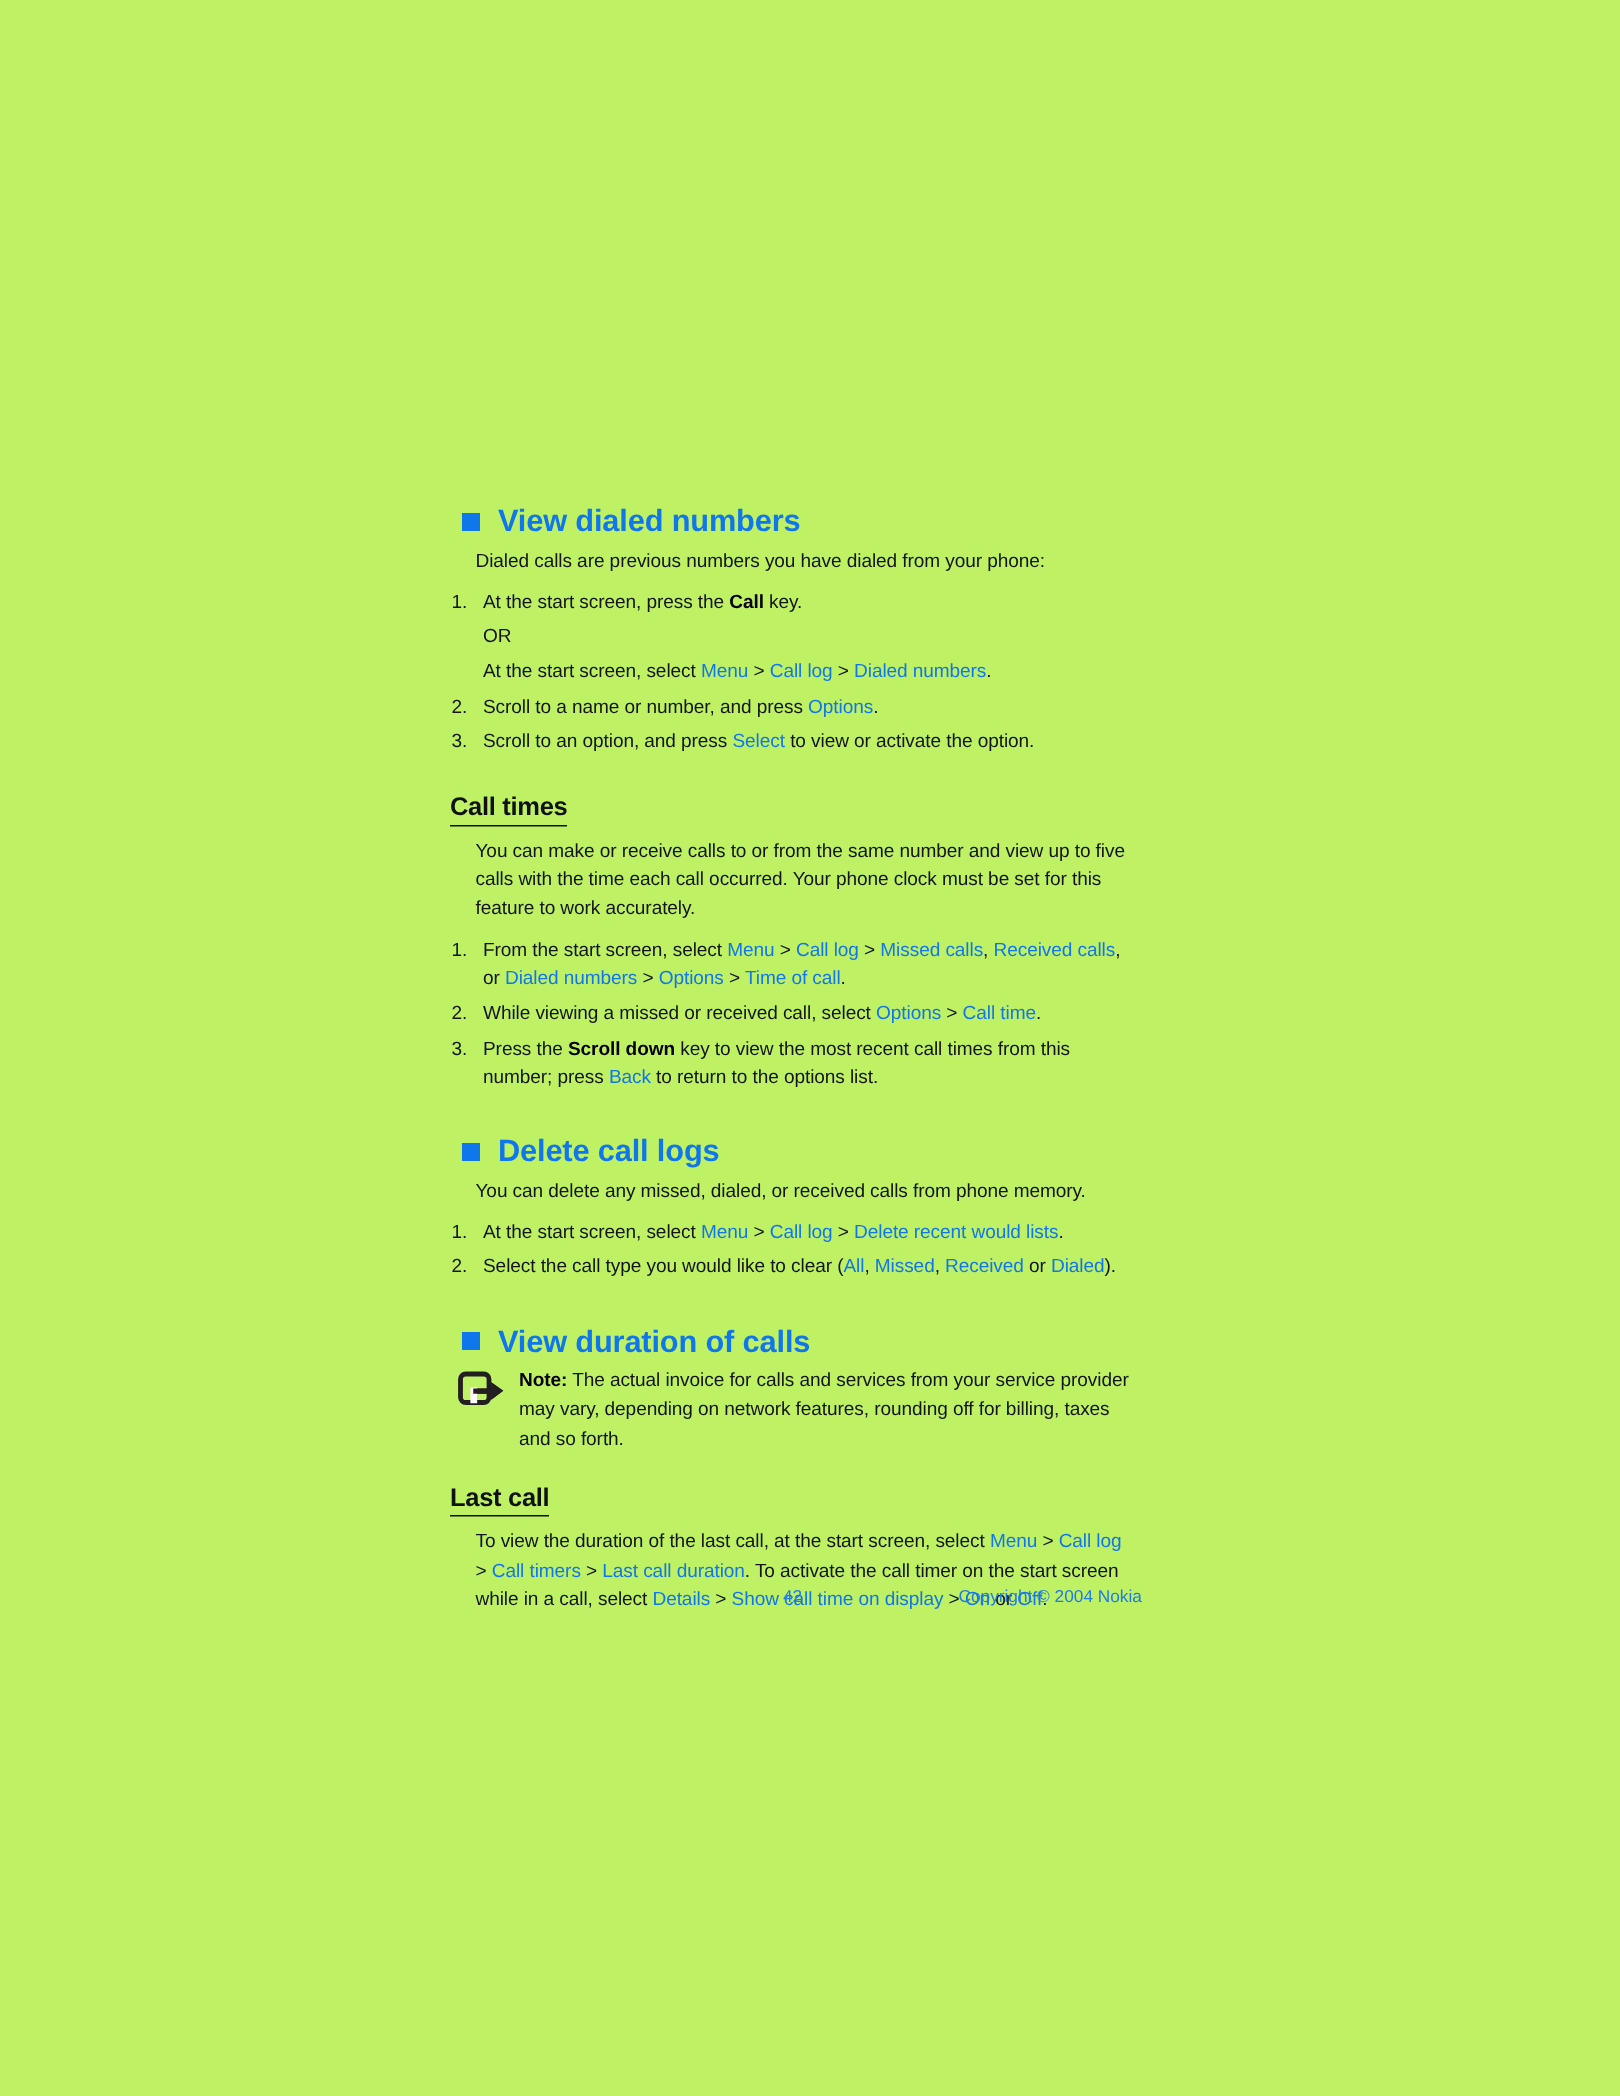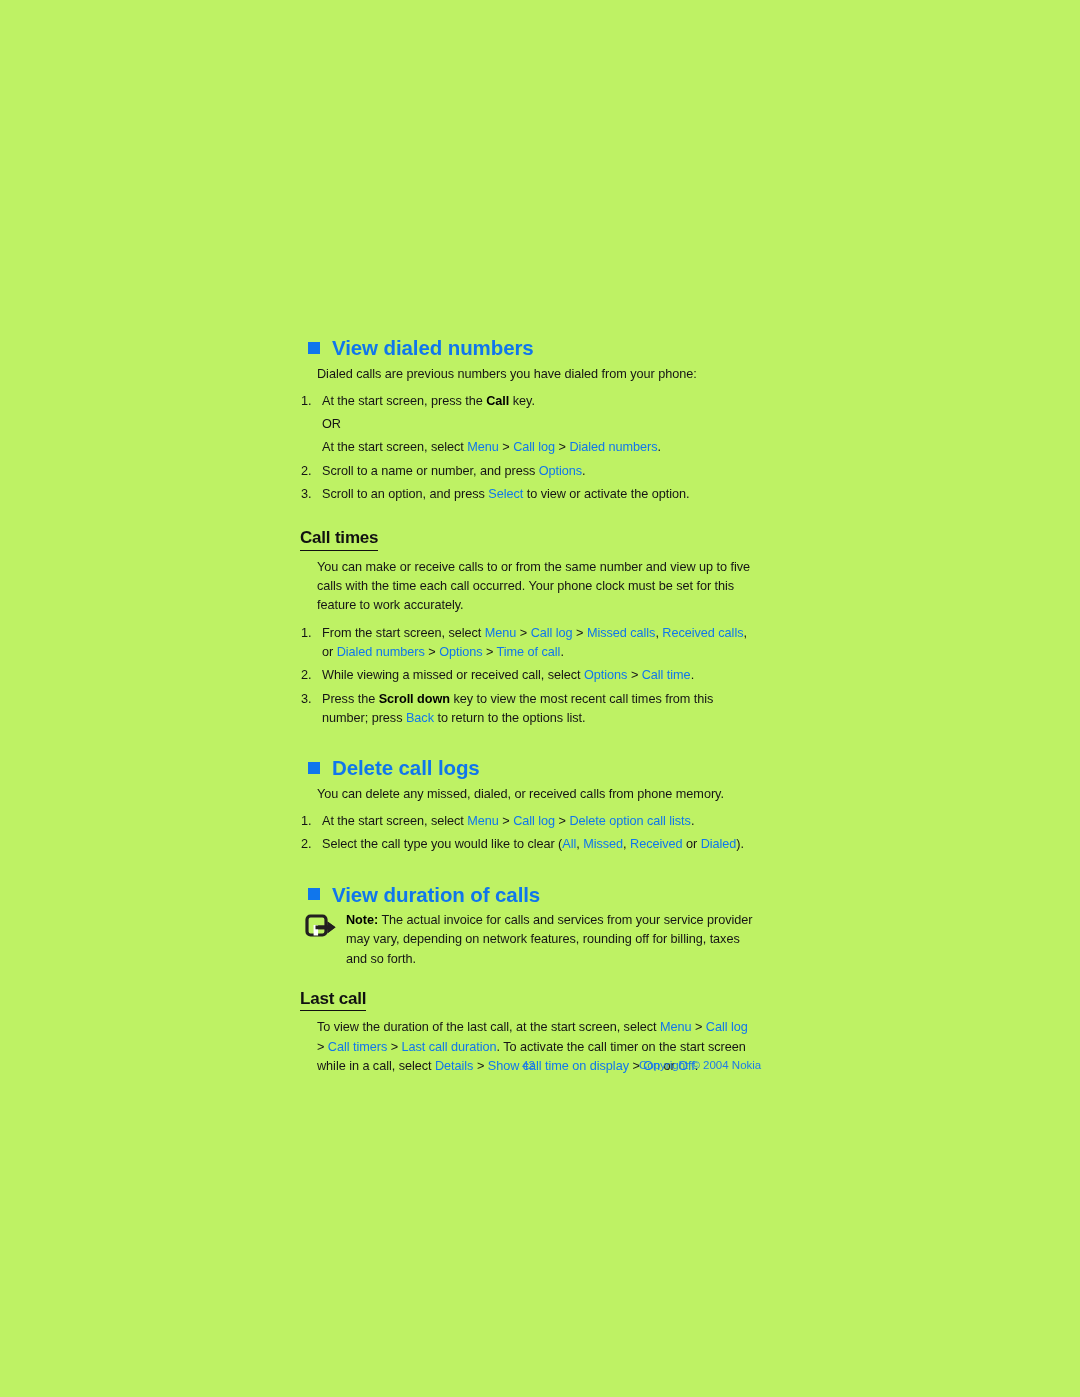--- a/index.html
+++ b/index.html
@@ -204,21 +204,21 @@
     <div class="gap-sec"></div>
 
     <h2 class="sec-head">
       <span class="sq"></span>
       <span>Delete call logs</span>
     </h2>
 
     <p class="para">You can delete any missed, dialed, or received calls from phone memory.</p>
 
     <ol class="steps">
-      <li><span>At the start screen, select </span><span class="ui">Menu</span><span class="sep"> &gt; </span><span class="ui">Call log</span><span class="sep"> &gt; </span><span class="ui">Delete option call lists</span><span>.</span></li>
+      <li><span>At the start screen, select </span><span class="ui">Menu</span><span class="sep"> &gt; </span><span class="ui">Call log</span><span class="sep"> &gt; </span><span class="ui">Delete recent would lists</span><span>.</span></li>
 
       <li><span>Select the call type you would like to clear (</span><span class="ui">All</span><span class="sep">, </span><span class="ui">Missed</span><span class="sep">, </span><span class="ui">Received</span><span> or </span><span class="ui">Dialed</span><span>).</span></li>
     </ol>
 
     <div class="gap-sec"></div>
 
     <h2 class="sec-head">
       <span class="sq"></span>
       <span>View duration of calls</span>
     </h2>

